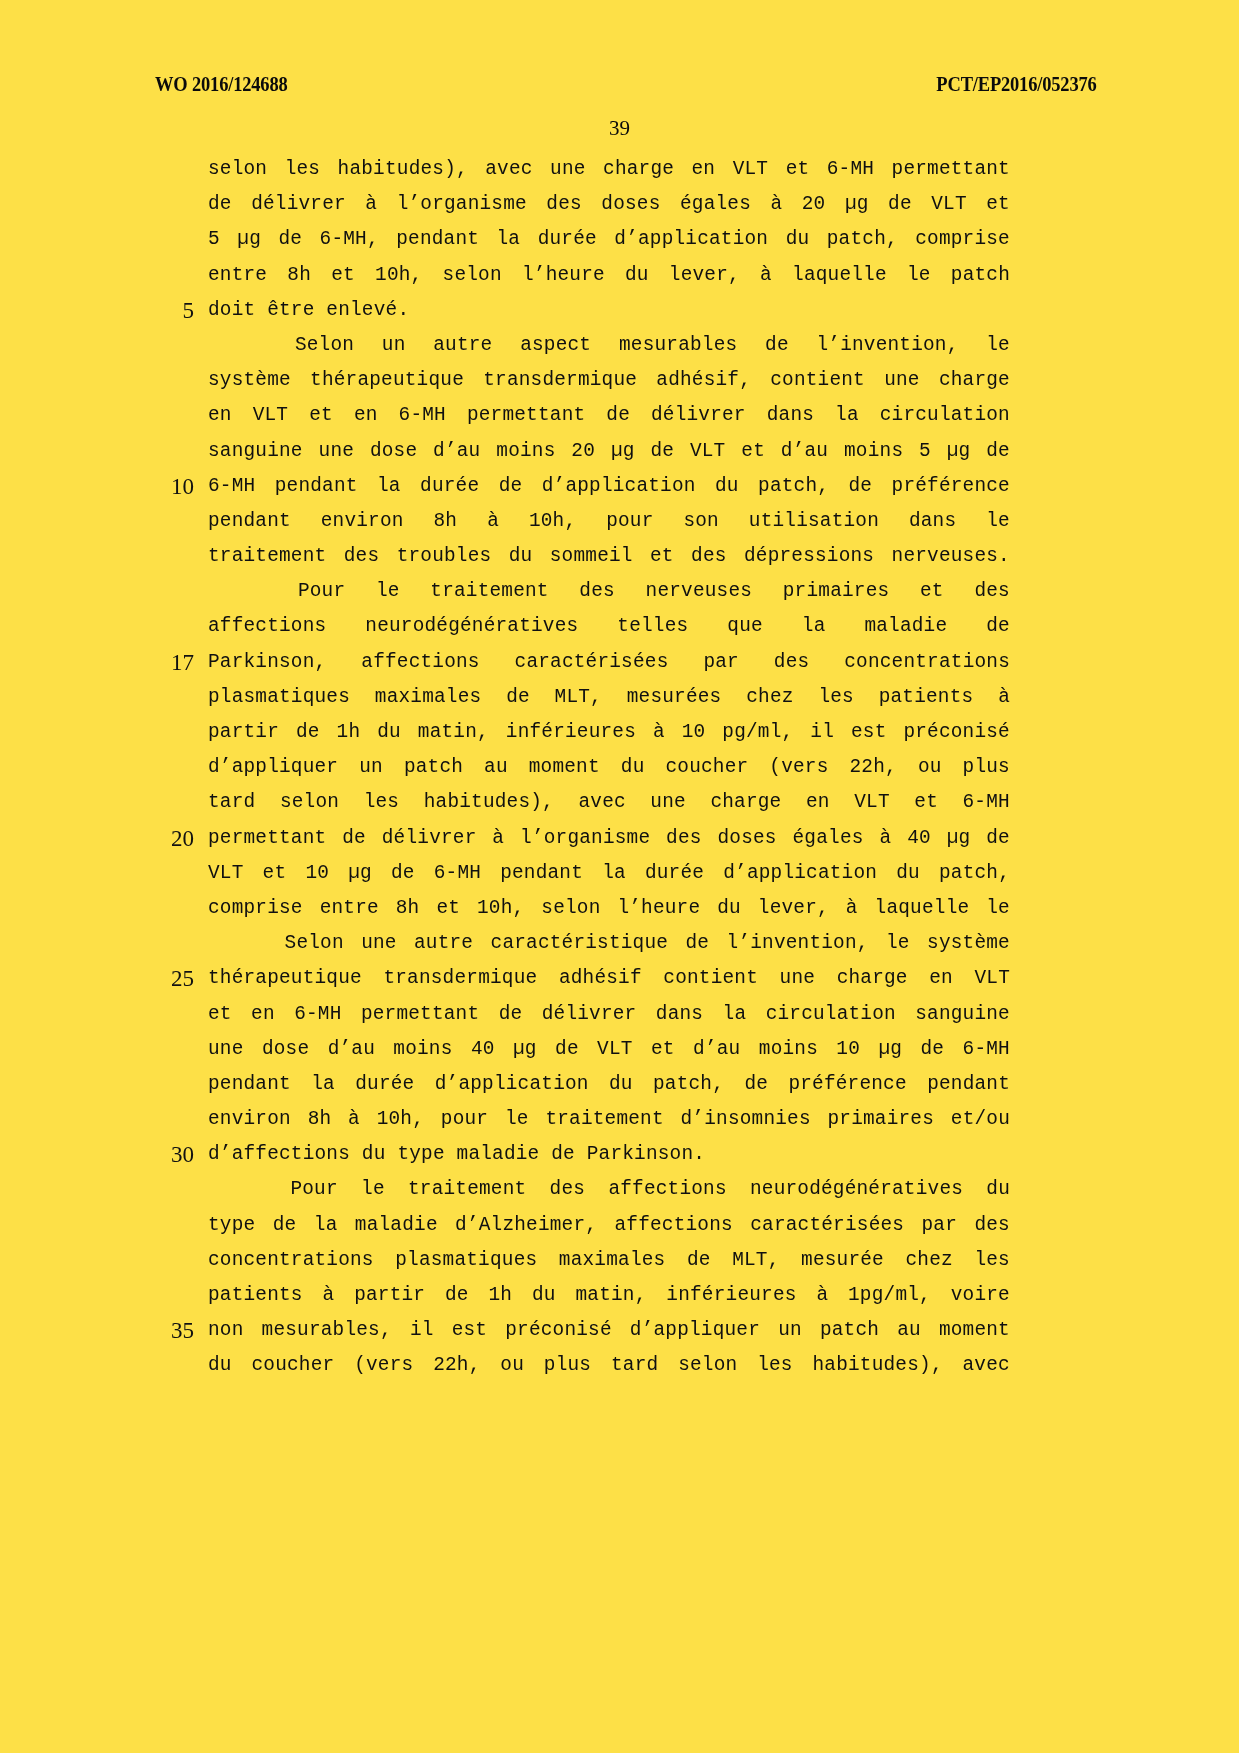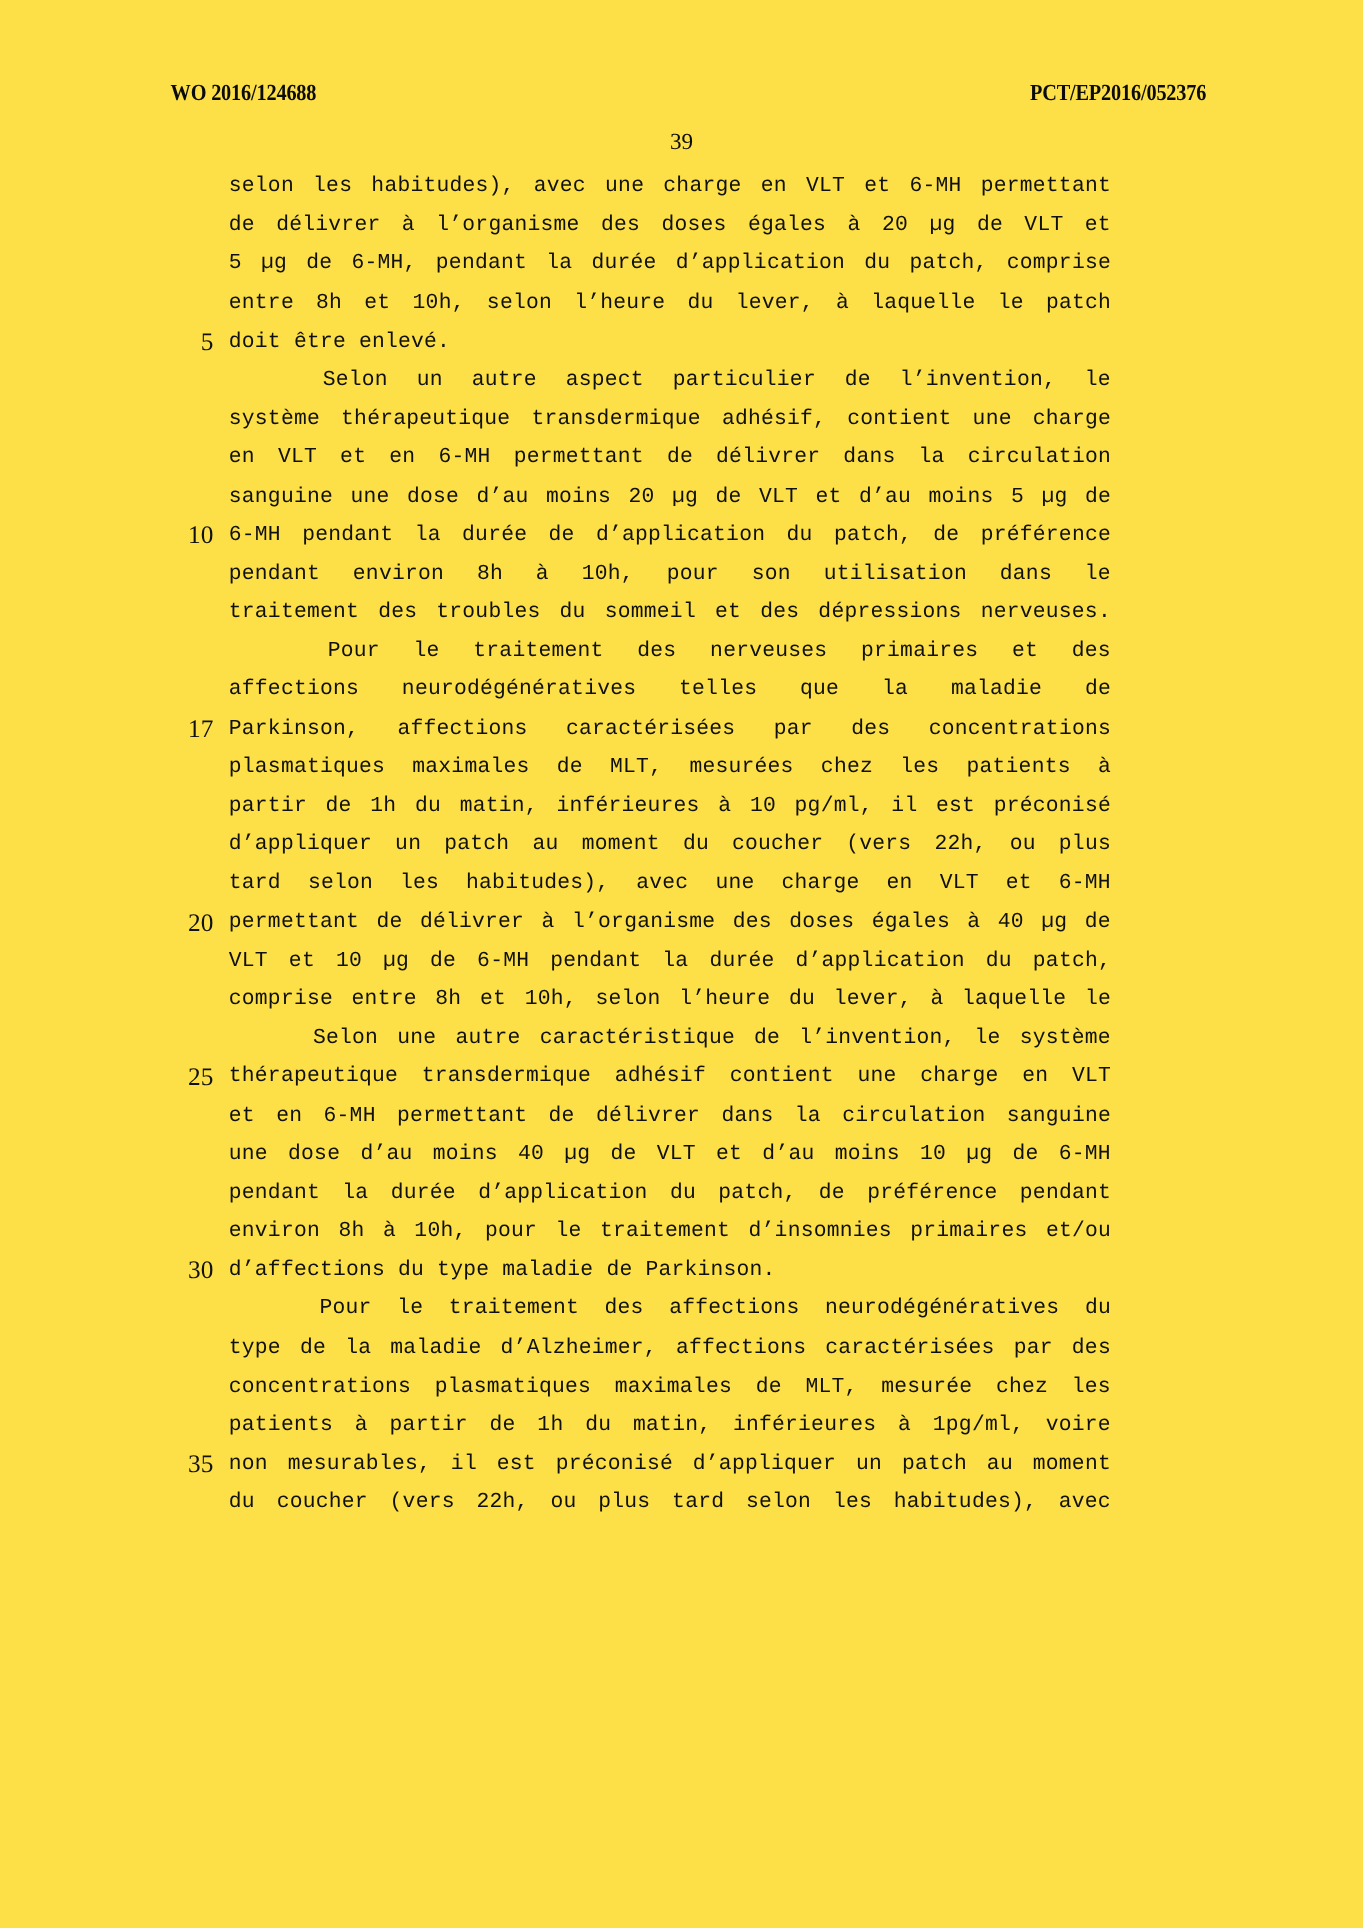--- a/index.html
+++ b/index.html
@@ -177,21 +177,21 @@
         <div class="ltext">doit être enlevé.</div>
       </div>
       <div class="line-row">
         <div class="lnum"></div>
         <div class="ltext just">
           <span>     </span>
           <span>Selon</span>
           <span>un</span>
           <span>autre</span>
           <span>aspect</span>
-          <span>particulier</span>
+          <span>mesurables</span>
           <span>de</span>
           <span>l’invention,</span>
           <span>le</span>
         </div>
       </div>
       <div class="line-row">
         <div class="lnum"></div>
         <div class="ltext just">
           <span>système</span>
           <span>thérapeutique</span>

